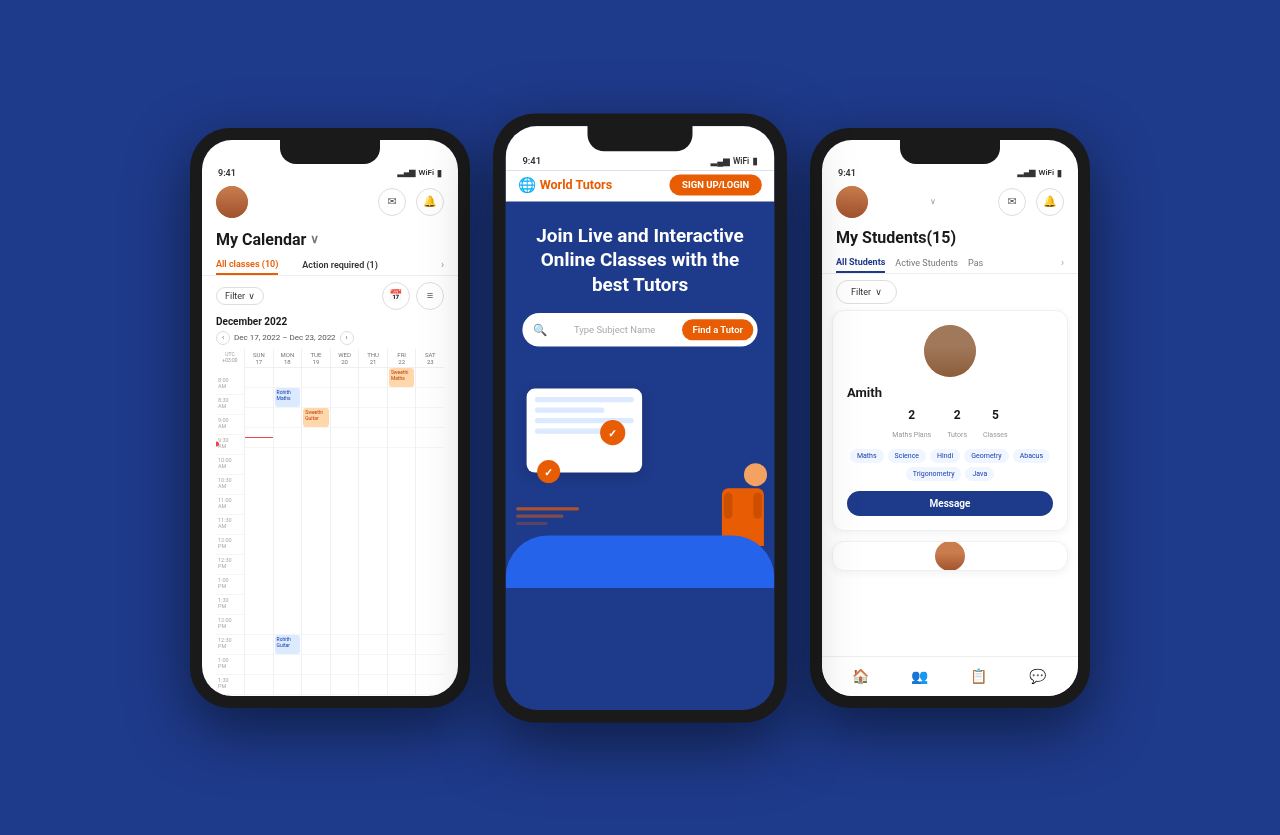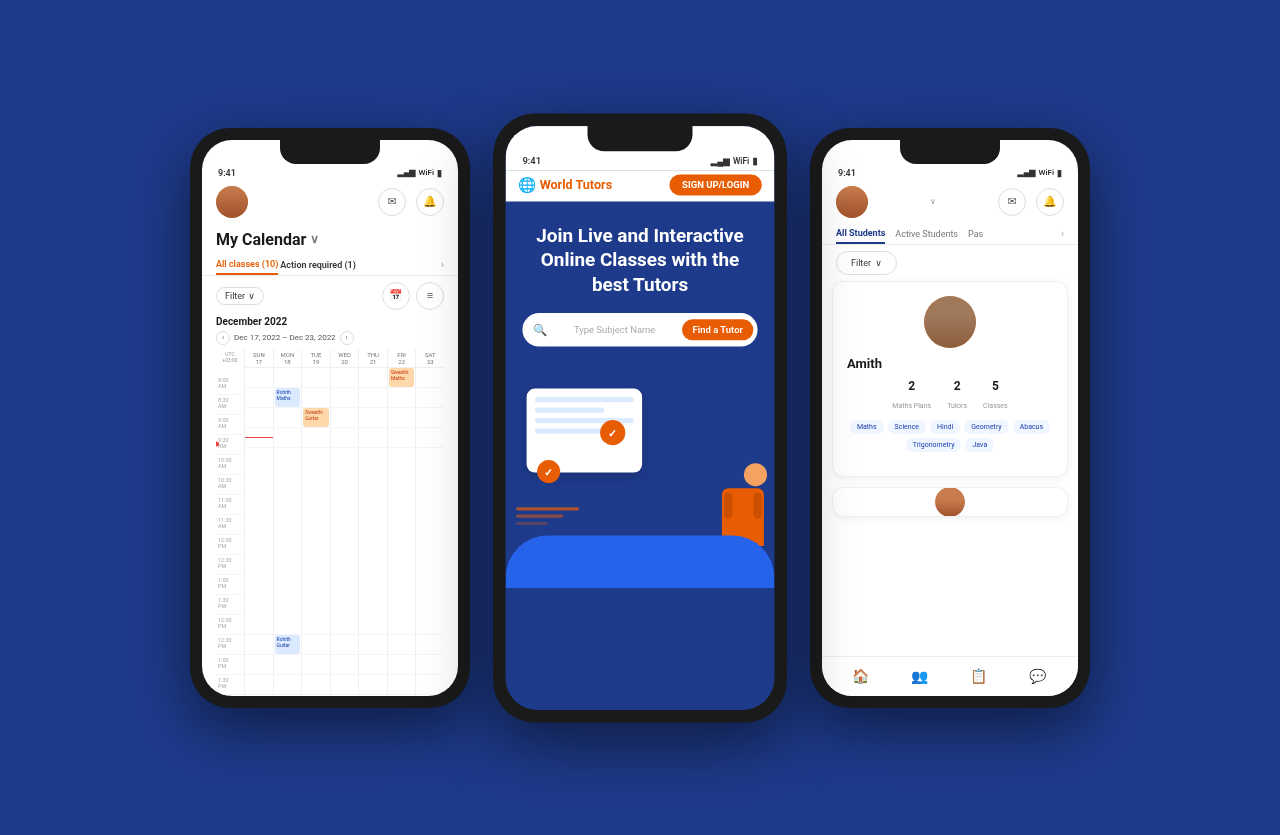--- a/index.html
+++ b/index.html
@@ -120,21 +120,21 @@
       display: flex;
       align-items: center;
       gap: 4px;
     }
 
     .phone1-tabs {
       display: flex;
       padding: 0 14px;
       border-bottom: 1px solid #eee;
       font-size: 9px;
-      gap: 2px;
+      gap: 24px;
       align-items: center;
     }
 
     .phone1-tab {
       padding: 4px 0;
       color: #333;
       font-weight: 600;
       font-size: 9px;
     }
 
@@ -870,20 +870,21 @@
         </div>
         <div style="display:flex;flex-direction:column;align-items:center;">
           <span style="font-size:8px;color:#999;">∨</span>
         </div>
         <div class="header-icons">
           <div class="icon-btn">✉</div>
           <div class="icon-btn">🔔</div>
         </div>
       </div>
 
+      <div class="phone3-title">My Students(15)</div>
 
       <div class="phone3-tabs">
         <div class="phone3-tab active">All Students</div>
         <div class="phone3-tab">Active Students</div>
         <div class="phone3-tab">Pas</div>
         <div style="margin-left:auto;color:#aaa;font-size:10px;">›</div>
       </div>
 
       <div class="phone3-filter">
         <span>Filter</span>
@@ -914,20 +915,21 @@
         <div class="tags">
           <div class="tag">Maths</div>
           <div class="tag">Science</div>
           <div class="tag">Hindi</div>
           <div class="tag">Geometry</div>
           <div class="tag">Abacus</div>
           <div class="tag">Trigonometry</div>
           <div class="tag">Java</div>
         </div>
 
+        <div class="message-btn">Message</div>
       </div>
 
       <div class="partial-card">
         <div class="partial-avatar"></div>
       </div>
 
       <div class="bottom-nav">
         <span class="nav-icon">🏠</span>
         <span class="nav-icon active">👥</span>
         <span class="nav-icon">📋</span>

